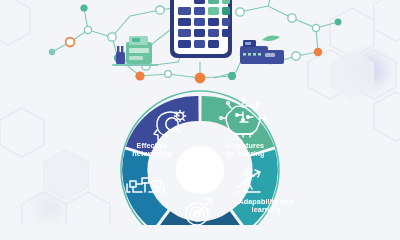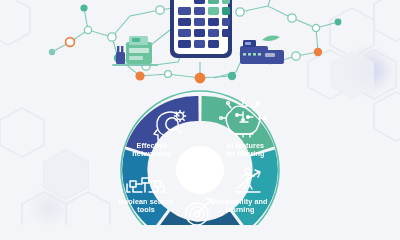--- a/index.html
+++ b/index.html
@@ -11,21 +11,21 @@
   #stage{position:absolute;inset:0;width:400px;height:225px;}
   .layer{position:absolute;inset:0;width:400px;height:225px;}
   .seg-label{
     position:absolute;color:#ffffff;font-weight:700;
     text-align:center;line-height:1.12;letter-spacing:.1px;
     pointer-events:none;white-space:pre-line;
   }
   #lbl-networking{left:118px;top:142px;width:68px;font-size:7.2px;}
   #lbl-ai{left:212px;top:142px;width:66px;font-size:7.2px;}
   #lbl-boolean{left:113px;top:198px;width:66px;font-size:7.2px;}
-  #lbl-adapt{left:204px;top:198px;width:72px;font-size:7.2px;}
+  #lbl-adapt{left:230px;top:198px;width:72px;font-size:7.2px;}
   #lbl-goal{left:168px;top:219px;width:64px;font-size:7.2px;}
   .blur-dot{
     position:absolute;left:352px;top:56px;width:34px;height:30px;
     border-radius:50%;background:#9aa0d8;opacity:.34;
     filter:blur(7px);
   }
   .blur-dot2{
     position:absolute;left:36px;top:196px;width:26px;height:24px;
     border-radius:50%;background:#c9cde4;opacity:.30;filter:blur(7px);
   }
@@ -248,16 +248,14 @@
     </g>
   </svg>
 
   <div class="seg-label" id="lbl-ai">AI features
 for filtering</div>
   <div class="seg-label" id="lbl-networking">Effective
 networking</div>
   <div class="seg-label" id="lbl-adapt">Adapability and
 learning</div>
   <div class="seg-label" id="lbl-goal"></div>
-  <div class="seg-label" id="lbl-boolean">Boolean search
-tools</div>
 
 </div>
 
 </body></html>

